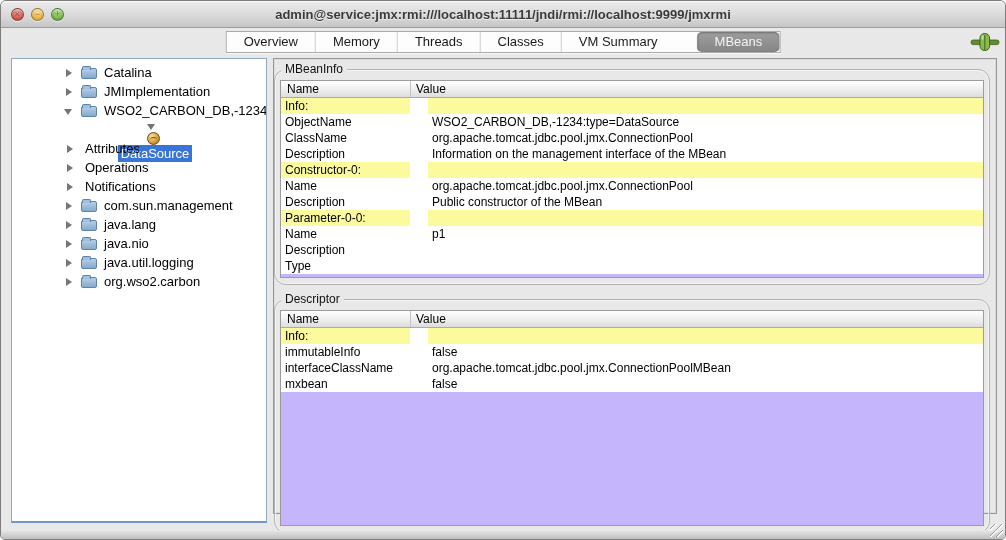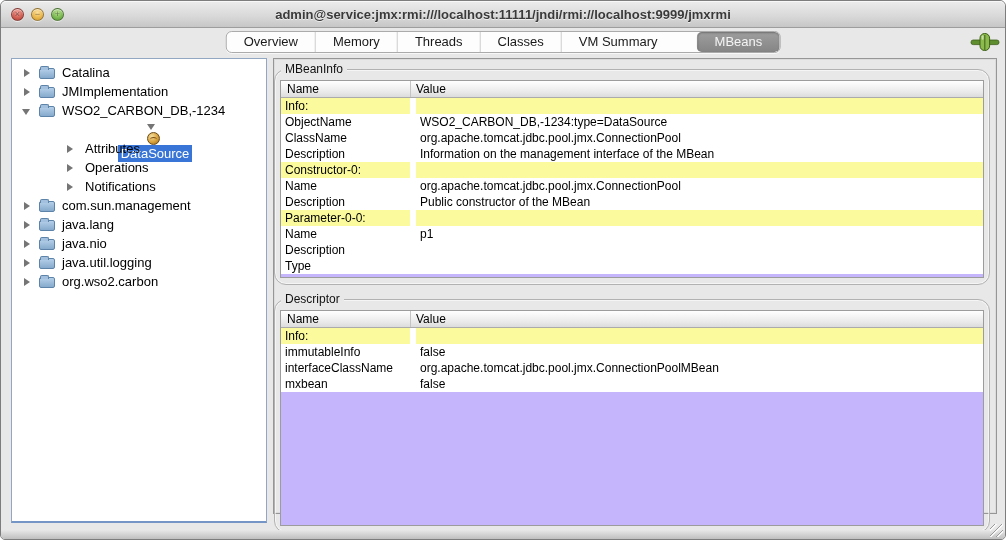--- a/index.html
+++ b/index.html
@@ -22,35 +22,35 @@
   .light{width:13px;height:13px;border-radius:50%;position:relative;
     border:1px solid rgba(0,0,0,.35);
     box-shadow:inset 0 1px 1px rgba(255,255,255,.65), 0 1px 0 rgba(255,255,255,.6);
     font-size:9px;line-height:11px;text-align:center;color:rgba(0,0,0,.45);}
   .light.red{background:radial-gradient(circle at 50% 32%,#F3A79E,#D6655A 50%,#B13A31);}
   .light.yellow{background:radial-gradient(circle at 50% 32%,#FBDFA1,#EDBC52 50%,#CC942C);}
   .light.green{background:radial-gradient(circle at 50% 32%,#BCDF96,#82BF58 50%,#4F9130);}
 
   
   .tabbar{position:absolute;top:30px;left:50%;transform:translateX(-50%);height:22px;
-    display:flex;background:#FDFDFD;border:1px solid #ABABAB;border-radius:6px;overflow:hidden;
+    display:flex;background:#FDFDFD;border:1px solid #ABABAB;border-radius:0;overflow:hidden;
     box-shadow:0 1px 0 rgba(255,255,255,.7);}
   .tab{padding:0 17px;line-height:20px;font-size:13px;color:#1a1a1a;cursor:default;white-space:nowrap;}
   .tab + .tab{border-left:1px solid #CDCDCD;}
   .tab.selected{background:linear-gradient(#9E9E9E,#858585);color:#F4F4F4;
     border-left-color:transparent;border-radius:5px;
     box-shadow:inset 0 1px 2px rgba(0,0,0,.3);margin-left:22px;}
 
   .plug{position:absolute;right:5px;top:31px;width:30px;height:20px;}
 
   
   .tree-panel{position:absolute;left:10px;top:57px;width:256px;height:465px;background:#fff;
     border:1px solid #92A7C2;border-bottom:2px solid #7495C5;overflow:hidden;padding-top:4px;}
   .tree-item{display:flex;align-items:center;height:19px;font-size:13px;color:#000;}
-  .tree-item[data-level="0"]{padding-left:9px;}
+  .tree-item[data-level="0"]{padding-left:9px;margin-left:42px;}
   .tree-item[data-level="1"]{padding-left:32px;flex-direction:column;}
   .tree-item[data-level="2"]{padding-left:52px;}
   .expander{width:12px;height:12px;flex:0 0 12px;margin-right:6px;position:relative;}
   .expander[data-exp="collapsed"]::before{content:'';position:absolute;left:3px;top:2px;
     border-left:6px solid #757575;border-top:4px solid transparent;border-bottom:4px solid transparent;}
   .expander[data-exp="expanded"]::before{content:'';position:absolute;left:1px;top:4px;
     border-top:6px solid #757575;border-left:4px solid transparent;border-right:4px solid transparent;}
   .tree-ico{flex:0 0 auto;margin-right:4px;position:relative;}
   .tree-ico[data-icon="folder-icon"]{width:16px;height:11px;margin-top:2px;
     background:linear-gradient(#B4CFE9,#86AACC);border:1px solid #5D83A9;border-radius:2px;}
@@ -74,21 +74,21 @@
     font-size:12px;color:#111;line-height:15px;}
   .group.g1{top:10px;height:216px;}
   .group.g2{top:240px;height:234px;}
   .jtable{position:absolute;left:5px;right:5px;top:10px;bottom:6px;background:#c4b5fd;
     border:1px solid #9C9C9C;overflow:hidden;}
   .thead{display:flex;height:17px;background:linear-gradient(#FFFFFF,#E9E9E9 70%,#DCDCDC);
     border-bottom:1px solid #ABABAB;font-size:12px;color:#000;}
   .hcell{line-height:16px;white-space:nowrap;}
   .hcell.n{width:130px;border-right:1px solid #C4C4C4;padding-left:6px;}
   .hcell.v{flex:1;padding-left:5px;}
-  .trow{display:flex;height:16px;line-height:16px;font-size:12px;background:#fff;color:#000;}
+  .trow{display:flex;height:16px;line-height:16px;font-size:12px;background:#fff;color:#000;gap:12px;}
   .tcell{white-space:nowrap;overflow:hidden;}
   .tcell.n{width:129px;padding-left:4px;}
   .tcell.v{flex:1;margin-left:6px;padding-left:4px;}
   .trow.highlight .tcell{background:#FBFB9E;}
 
   
   .grip{position:absolute;right:2px;bottom:2px;width:13px;height:13px;z-index:5;
     background:repeating-linear-gradient(135deg,transparent 0 3px,#9a9a9a 3px 4px,rgba(255,255,255,.8) 4px 5px);}
 </style>
 </head>

